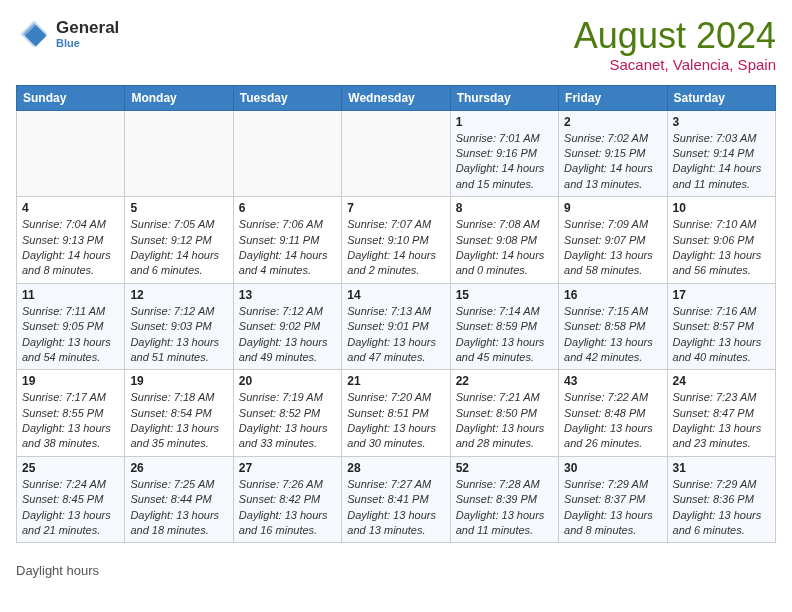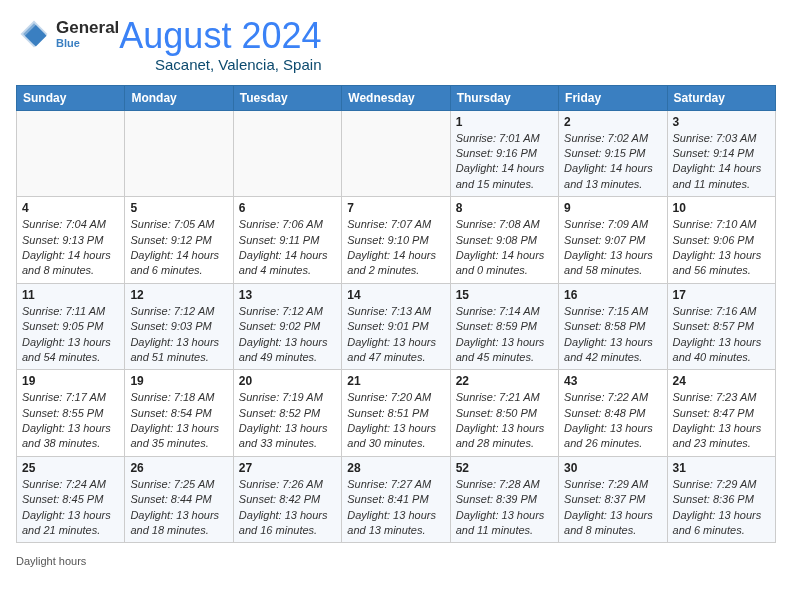--- a/index.html
+++ b/index.html
@@ -5,45 +5,45 @@
     * { box-sizing: border-box; margin: 0; padding: 0; }
     body {
       font-family: Arial, sans-serif;
       background: #fff;
       width: 792px;
       min-height: 612px;
       padding: 16px;
     }
     .header {
       display: flex;
-      justify-content: flex-start;
+      justify-content: space-between;
       align-items: flex-start;
       margin-bottom: 12px;
     }
     .logo {
       display: flex;
       align-items: center;
       gap: 4px;
     }
     .logo-icon {
       width: 36px;
       height: 36px;
     }
     .title-block {
       text-align: right;
     }
     .month-year {
       font-size: 36px;
       font-weight: 300;
-      color: #3b82f6;
+      color: #4d7c0f;
       line-height: 1.1;
     }
     .location {
       font-size: 15px;
-      color: #0c4a6e;
+      color: #be185d;
     }
     .calendar {
       width: 100%;
       border-collapse: collapse;
       font-size: 11px;
     }
     .calendar thead th {
       background: #3a7fc1;
       color: #fff;
       text-align: left;
@@ -76,22 +76,22 @@
     .day-info {
       color: #333;
       font-size: 11px;
       line-height: 1.4;
       font-style: italic;
     }
     .empty-cell {
       background: #f9f9f9 !important;
     }
     .footer-note {
-      margin-top: 12px;
-      font-size: 11px;
+      margin-top: 20px;
+      font-size: 13px;
       color: #555;
     }
   </style>
 </head>
 <body>
 
 <div class="header">
   <div class="logo">
     <svg class="logo-icon" viewBox="0 0 40 40">
       <polygon points="20,5 35,20 20,35 5,20" fill="#3a7fc1" opacity="0.3"></polygon>

